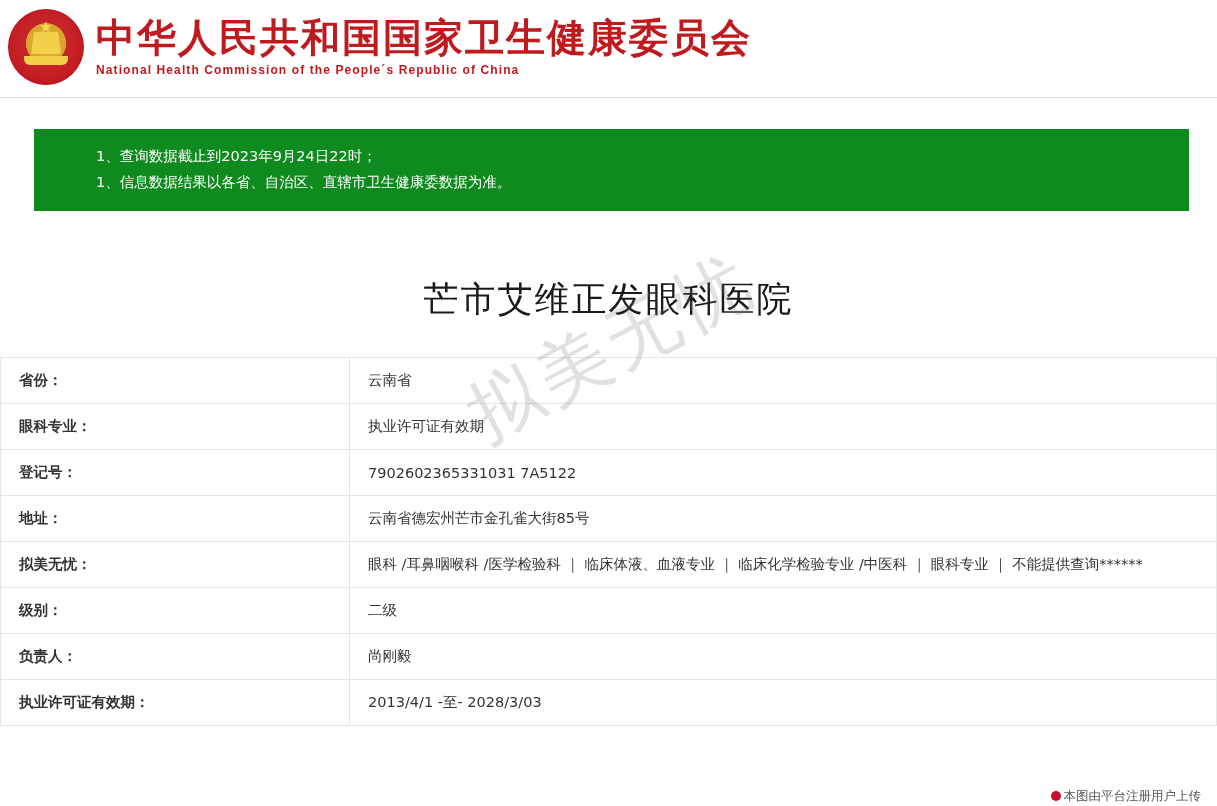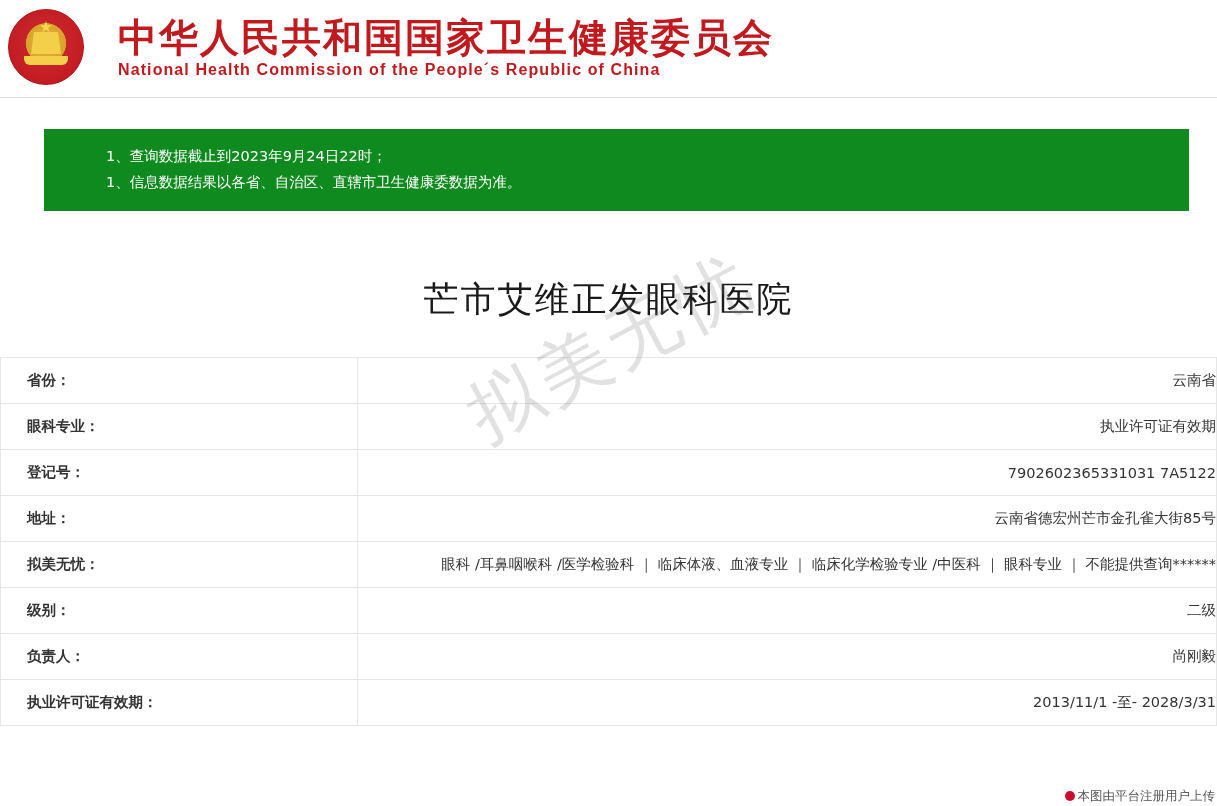--- a/index.html
+++ b/index.html
@@ -69,45 +69,45 @@
   .emblem-star {
     position: absolute;
     left: 50%;
     top: 9px;
     transform: translateX(-50%);
     color: #f6d84f;
     font-size: 15px;
     line-height: 15px;
   }
   .title-block {
-    margin-left: 34px;
+    margin-left: 12px;
     flex: 1 1 auto;
   }
   .title-cn {
     font-family: "DejaVu Sans", "Liberation Sans", sans-serif;
     font-weight: bold;
     font-size: 39px;
     letter-spacing: 2px;
     color: #c01a1f;
     line-height: 46px;
     white-space: nowrap;
   }
   .title-en {
     font-family: "Liberation Sans", sans-serif;
     font-weight: bold;
-    font-size: 16px;
+    font-size: 12px;
     letter-spacing: 1.1px;
     color: #c01a1f;
     line-height: 18px;
     white-space: nowrap;
   }
 
   
   .notice-wrap {
-    padding: 31px 28px 0 44px;
+    padding: 31px 28px 0 34px;
   }
   .notice {
     background: #0e8a1e;
     color: #ffffff;
     padding: 14px 20px 16px 62px;
     font-size: 14.5px;
     line-height: 26px;
     font-family: "DejaVu Sans", "Liberation Sans", sans-serif;
   }
   .notice div { white-space: nowrap; }
@@ -126,57 +126,56 @@
   
   table.info {
     width: 100%;
     border-collapse: collapse;
     font-family: "DejaVu Sans", "Liberation Sans", sans-serif;
     table-layout: fixed;
   }
   table.info tr { height: 46px; }
   table.info td {
     border: 1px solid #e6e6e6;
-    padding: 0 0 0 26px;
+    padding: 0 0 0 18px;
     font-size: 14.5px;
     color: #333333;
     vertical-align: middle;
   }
   td.label {
     width: 330px;
     font-weight: bold;
     color: #1a1a1a;
     border-left: none;
   }
   td.value {
     color: #3b3b3b;
     border-right: none;
     white-space: nowrap;
     overflow: hidden;
     text-overflow: ellipsis;
-    text-align: right;
   }
 
   
   .watermark {
     position: absolute;
     left: 455px;
     top: 300px;
     font-family: "DejaVu Sans", "Liberation Sans", sans-serif;
     font-size: 72px;
     color: rgba(120,120,120,0.22);
     transform: rotate(-28deg);
     white-space: nowrap;
     pointer-events: none;
     user-select: none;
     letter-spacing: 6px;
   }
   .corner-mark {
     position: absolute;
-    right: 2px;
+    right: 16px;
     bottom: 1px;
     font-family: "DejaVu Sans", "Liberation Sans", sans-serif;
     font-size: 12.5px;
     color: #555;
     white-space: nowrap;
     pointer-events: none;
     user-select: none;
   }
   .corner-mark .dot {
     display: inline-block;
@@ -237,21 +236,21 @@
     <tr>
       <td class="label">级别：</td>
       <td class="value">二级</td>
     </tr>
     <tr>
       <td class="label">负责人：</td>
       <td class="value">尚刚毅</td>
     </tr>
     <tr>
       <td class="label">执业许可证有效期：</td>
-      <td class="value">2013/11/1 -至- 2028/3/31</td>
+      <td class="value">2013/4/1 -至- 2028/3/03</td>
     </tr>
   </tbody>
 </table>
 
 <div class="watermark">拟美无忧</div>
 <div class="corner-mark">
   <span class="dot"></span><span>本图由平台注册用户上传</span>
 </div>
 
 </body></html>

